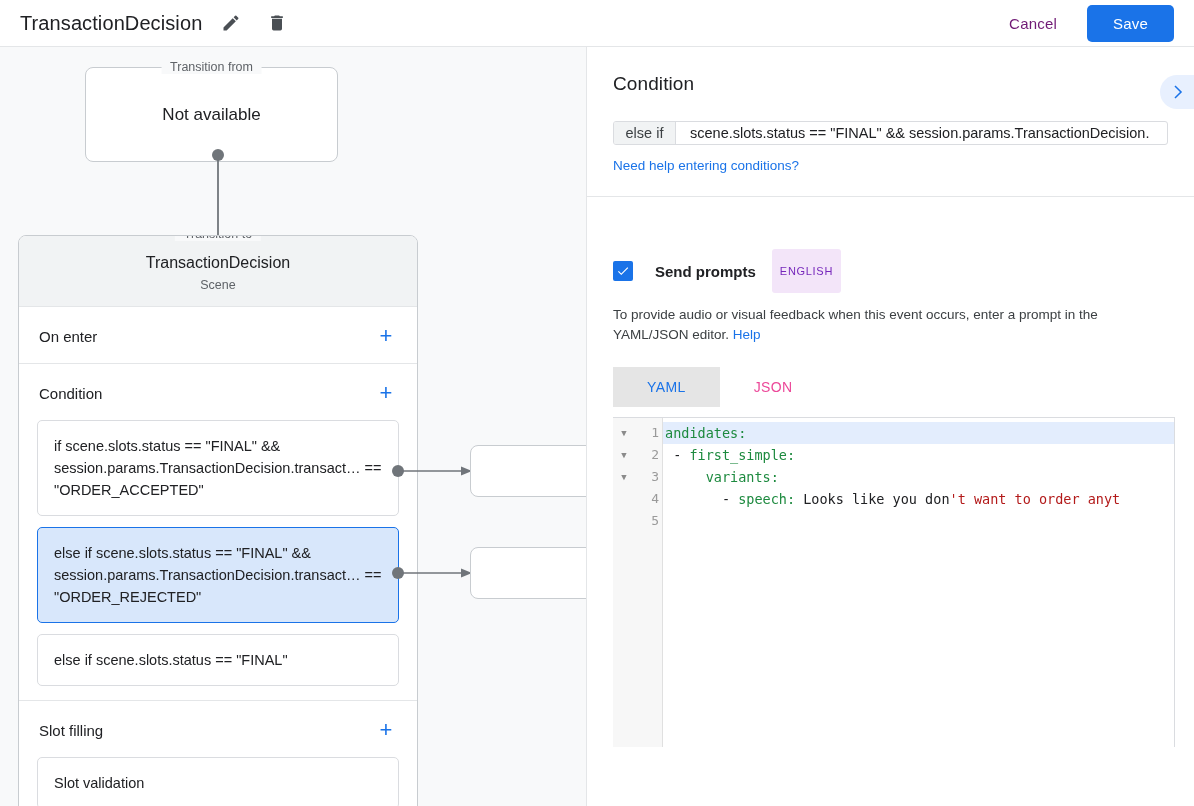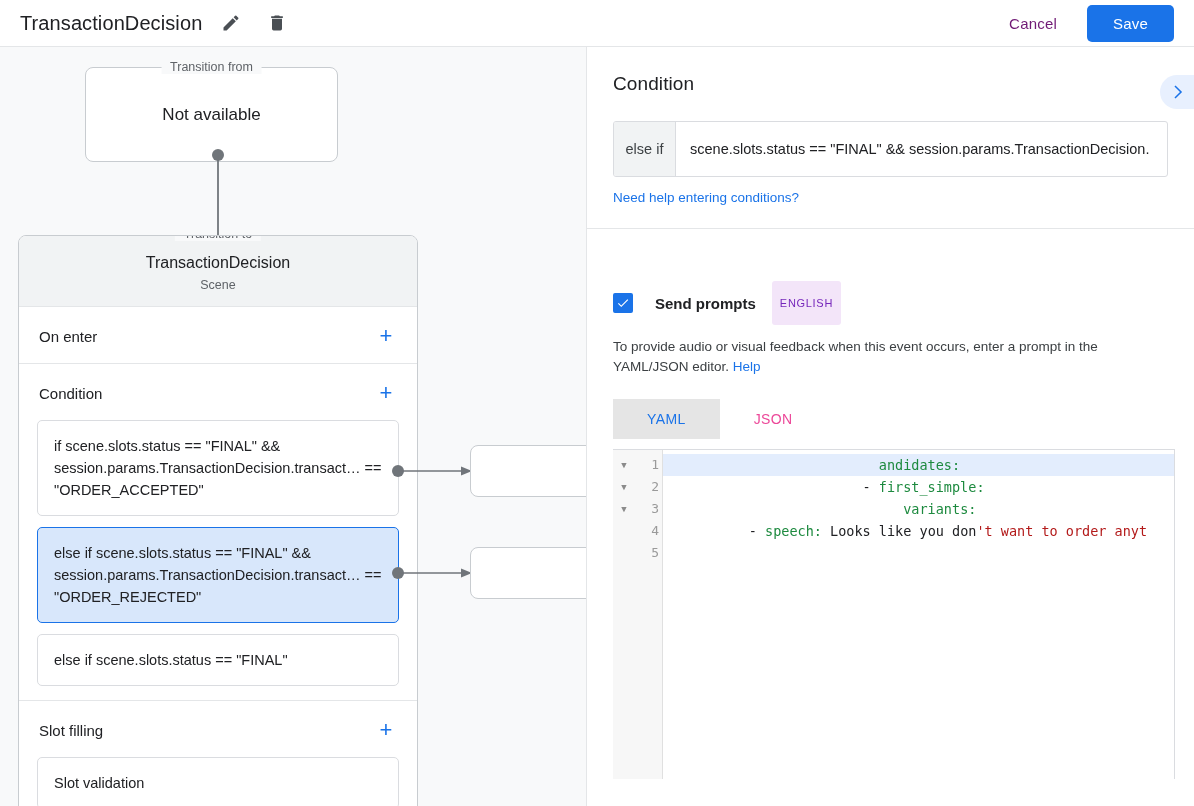--- a/index.html
+++ b/index.html
@@ -123,21 +123,21 @@
   #condition-block { padding: 26px 26px 22px 26px; border-bottom: 1px solid #e4e6e8; position: relative; }
   #condition-heading { font-size: 19px; color: #202124; letter-spacing: .1px; }
   #collapse-panel-button {
     position: absolute; right: 0px; top: 28px;
     width: 34px; height: 34px; border-radius: 17px 0 0 17px;
     background: #e8f0fe; display:flex; align-items:center; justify-content:center;
     cursor: pointer;
   }
   #condition-input-row {
     display: flex; margin-top: 26px; border: 1px solid #dadce0; border-radius: 3px;
-    height: 56px; overflow: hidden; background: #ffffff;
+    height: 24px; overflow: hidden; background: #ffffff;
   }
   #condition-prefix {
     background: #f1f3f4; border-right: 1px solid #dadce0;
     display: flex; align-items: center; justify-content: center;
     width: 62px; font-size: 14.5px; color: #3c4043; flex: none;
   }
   #condition-input {
     border: none; outline: none; flex: 1; padding: 0 14px;
     font-size: 14.5px; color: #202124; font-family: inherit;
     background: transparent;
@@ -187,21 +187,21 @@
   #fold-gutter {
     width: 22px; flex: none; background: #f7f7f7; padding-top: 4px;
   }
   .fold-arrow { height: 22px; display: flex; align-items: center; justify-content: center;
     color: #8b8b8b; font-size: 9px; cursor: pointer; }
   #line-gutter {
     width: 28px; flex: none; background: #f7f7f7; border-right: 1px solid #e0e0e0;
     padding-top: 4px; text-align: right;
   }
   .line-no { height: 22px; line-height: 22px; color: #9a9a9a; font-size: 13px; padding-right: 3px; }
-  #code-area { flex: 1; padding-top: 4px; overflow: hidden; position: relative; text-align: center; }
+  #code-area { flex: 1; padding-top: 4px; overflow: hidden; position: relative; }
   .code-line { height: 22px; line-height: 22px; white-space: pre; padding-left: 2px; }
   .code-line.active { background: #e3edfd; }
   .tok-key { color: #1d8a3f; }
   .tok-plain { color: #202124; }
   .tok-str { color: #b31a1a; }
   .tok-punc { color: #1d8a3f; }
 </style>
 </head>
 <body>
 

